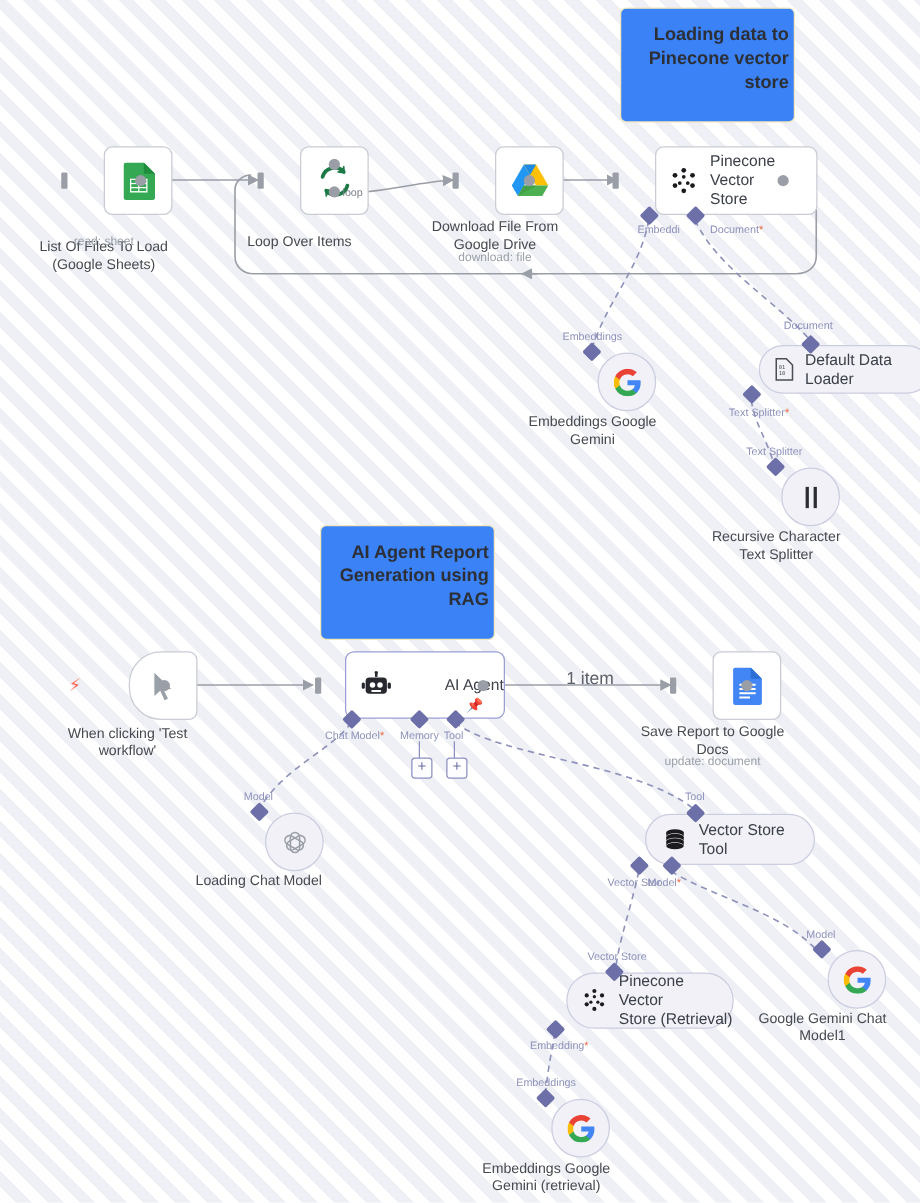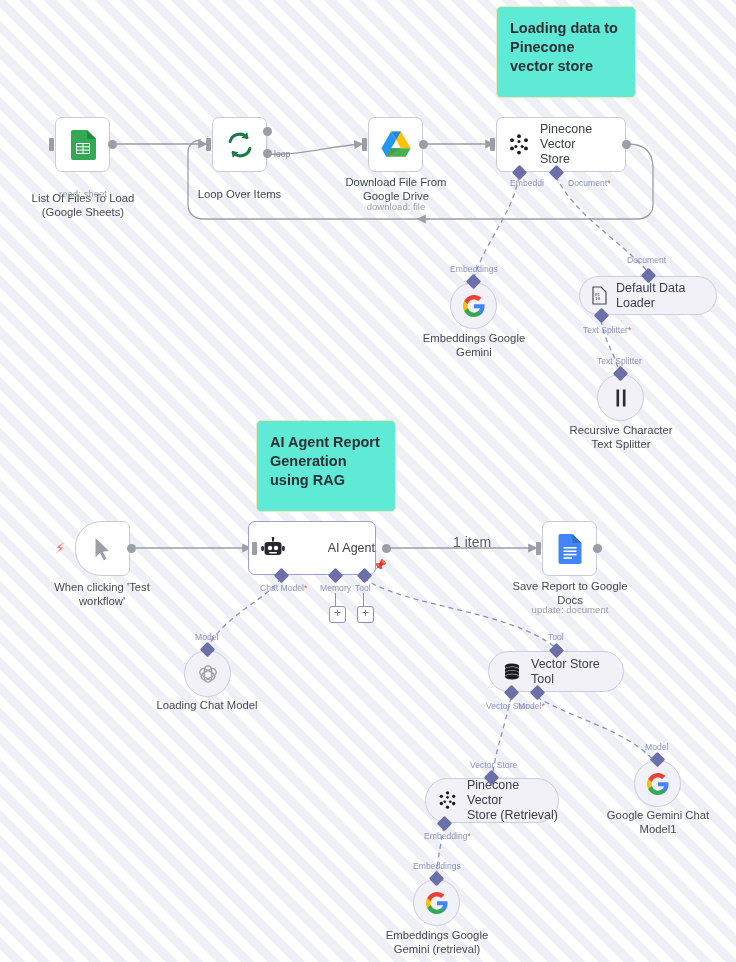--- a/index.html
+++ b/index.html
@@ -11,29 +11,29 @@
         #ffffff 0px, #ffffff 9px,
         #eef0f5 9px, #eef0f5 18px);
   }
   #canvas{position:absolute;inset:0;}
 
   
   svg.edges{position:absolute;left:0;top:0;width:736px;height:962px;overflow:visible;}
 
   
   .sticky{
-    position:absolute;background:#5eead4;border:1px solid #f2e6bd;border-radius:5px;
+    position:absolute;background:#3b82f6;border:1px solid #f2e6bd;border-radius:5px;
     color:#2c2f36;font-weight:bold;font-size:14.5px;line-height:19px;
-    padding:12px 14px 12px 13px;box-sizing:border-box;white-space:pre-line;
+    padding:12px 4px 12px 13px;box-sizing:border-box;white-space:pre-line;text-align:right;
   }
 
   
   .node{position:absolute;box-sizing:border-box;background:#fff;
         border:1.3px solid #c9ccd4;border-radius:7px;
-        display:flex;align-items:center;justify-content:center;}
+        display:flex;align-items:center;justify-content:center;margin-left:28px;}
   .node.square{width:55px;height:55px;}
   .node.wide{border-radius:7px;}
   .node.agent{border-color:#9a9fd4;}
   .node.subnode{background:#f1f1f7;border:1.2px solid #cbcde0;border-radius:28px;}
   .node.round{border-radius:50%;width:47px;height:47px;background:#f1f1f7;border:1.2px solid #cbcde0;}
   .node.trigger{border-top-left-radius:26px;border-bottom-left-radius:26px;}
 
   .node .label-in{font-size:12.5px;color:#3c4049;line-height:15px;}
   .node .ico{display:flex;align-items:center;justify-content:center;}
 

